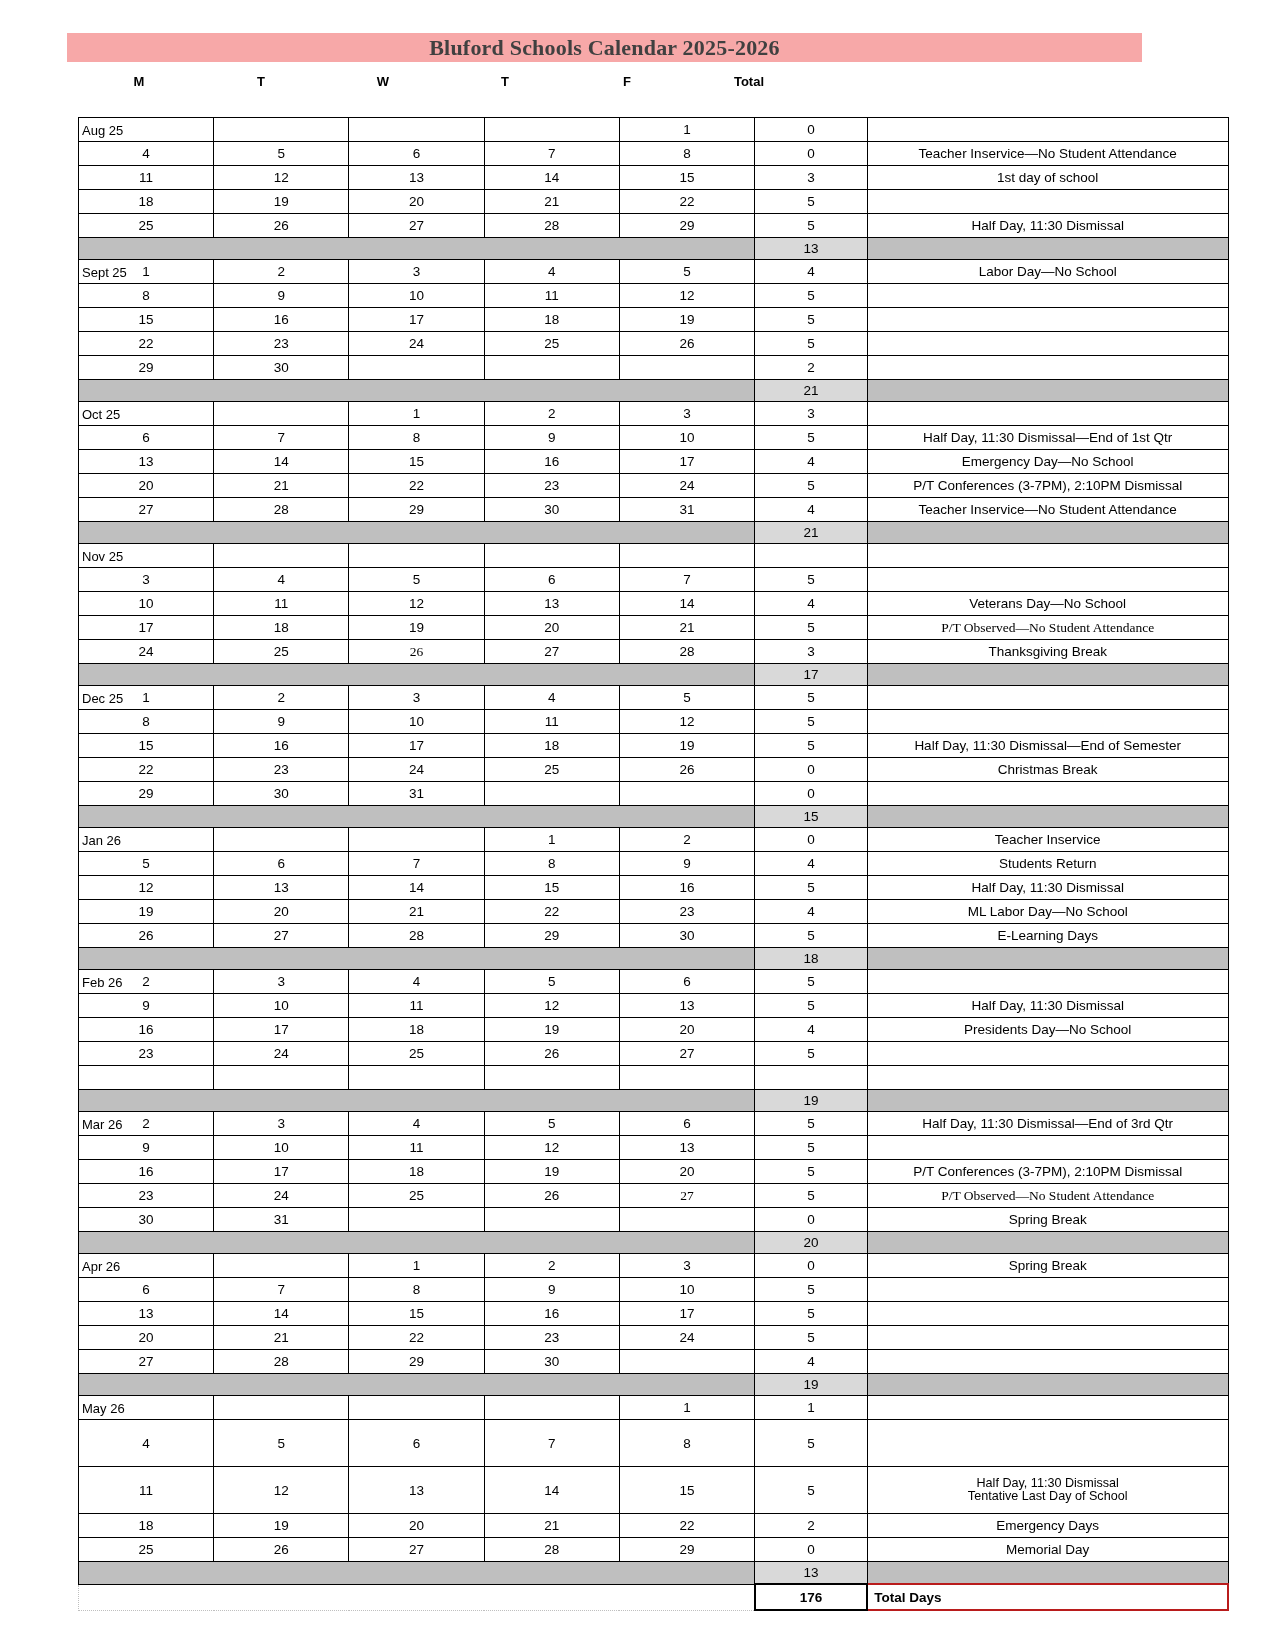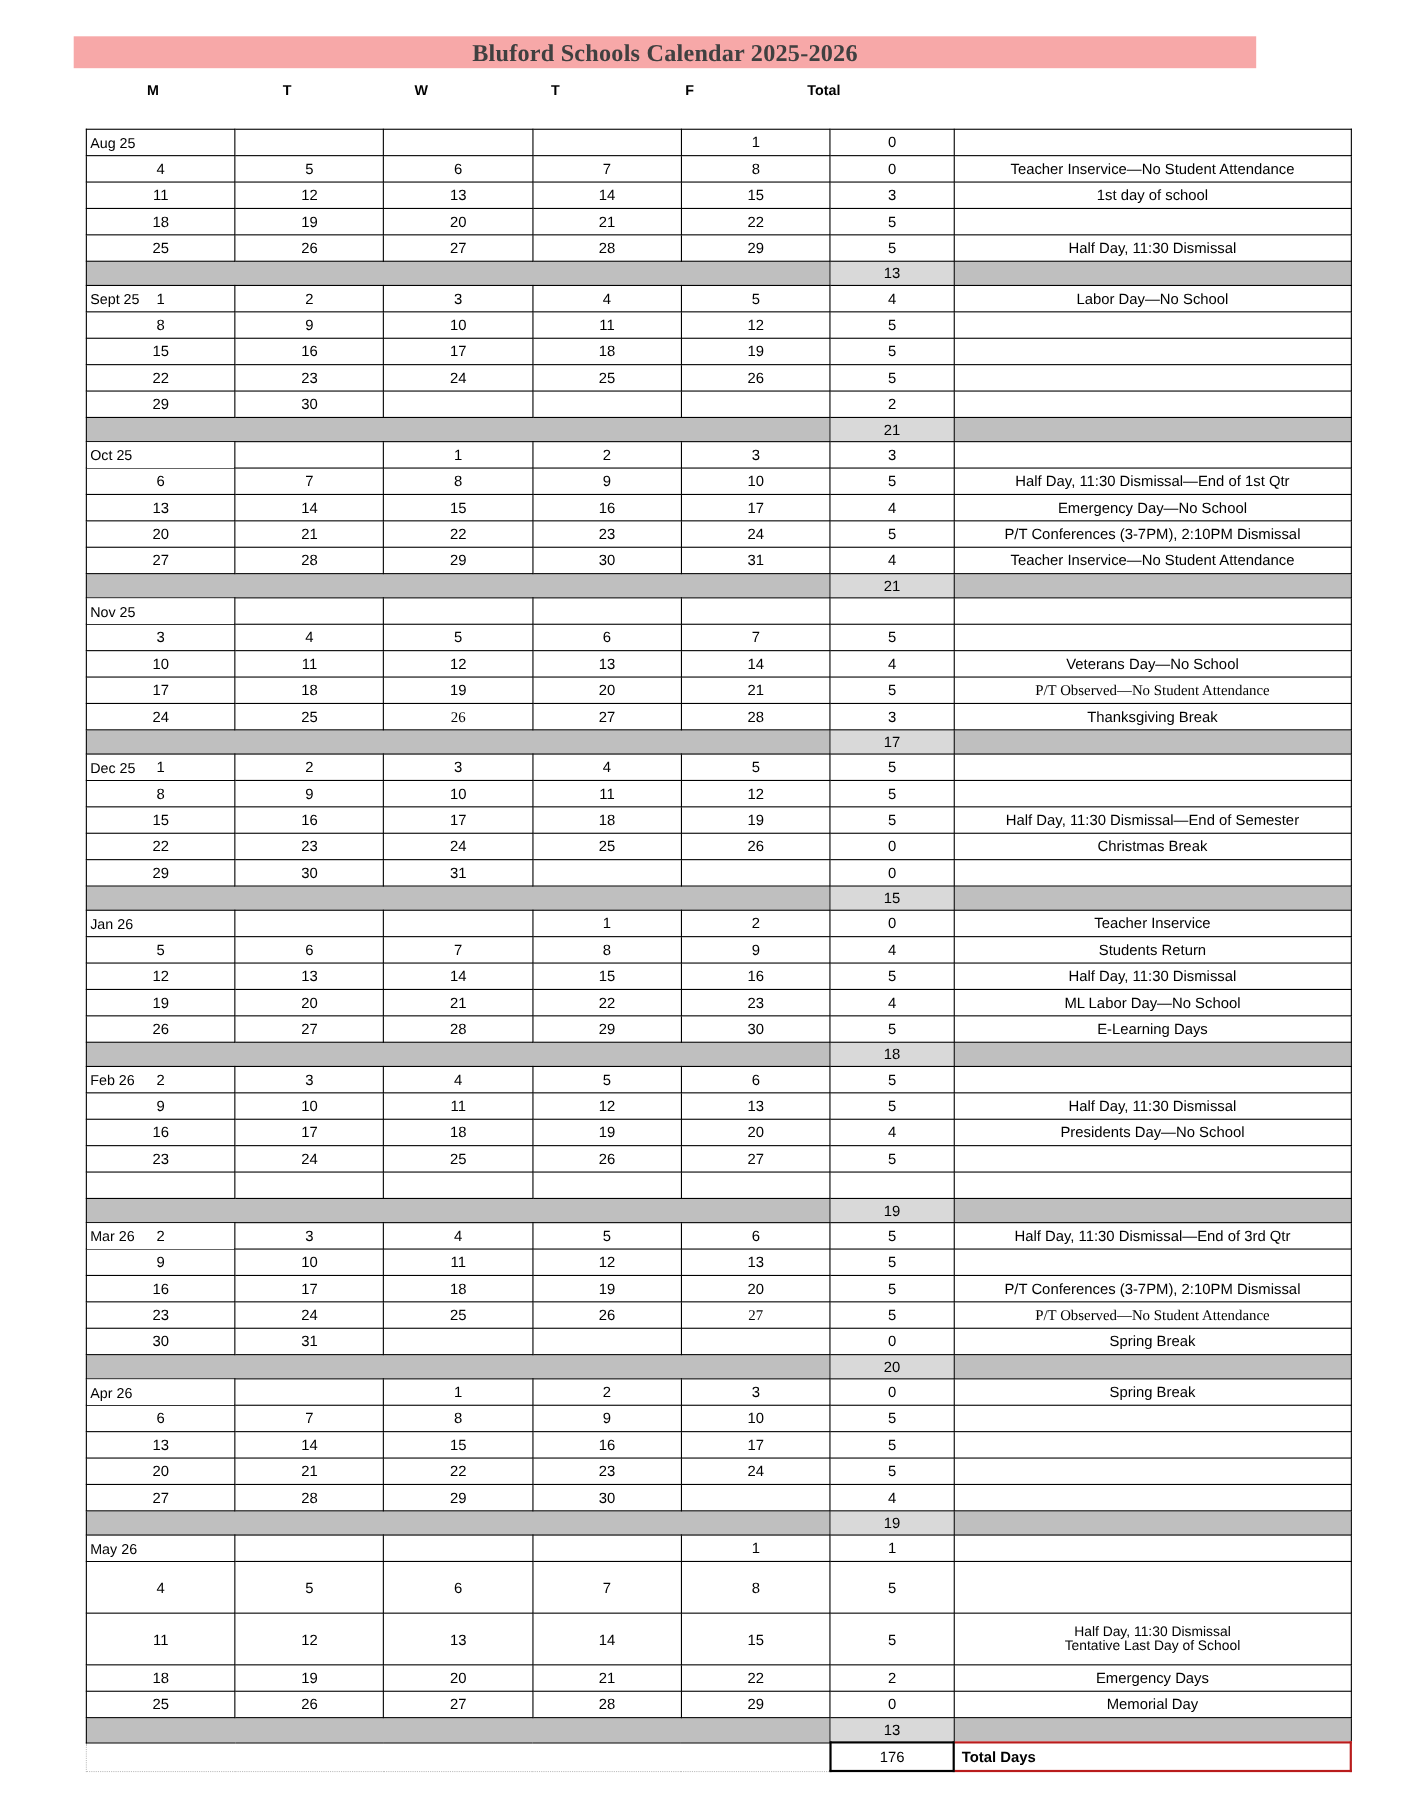--- a/index.html
+++ b/index.html
@@ -110,21 +110,21 @@
   tr.sep td.light { background: #D9D9D9; font-size: 13.5px; }
 
   
   tr.grand td { height: 24px; }
   tr.grand td.blankleft {
     background: #ffffff;
     border: 1px dotted #BFBFBF;
   }
   tr.grand td.gtotal {
     background: #ffffff;
-    font-weight: normal;
+    font-weight: bold;
     border: 2px solid #000;
   }
   tr.grand td.glabel {
     background: #ffffff;
     font-weight: bold;
     text-align: left;
     padding-left: 6px;
     border: 2px solid #b91c1c;
   }
 

